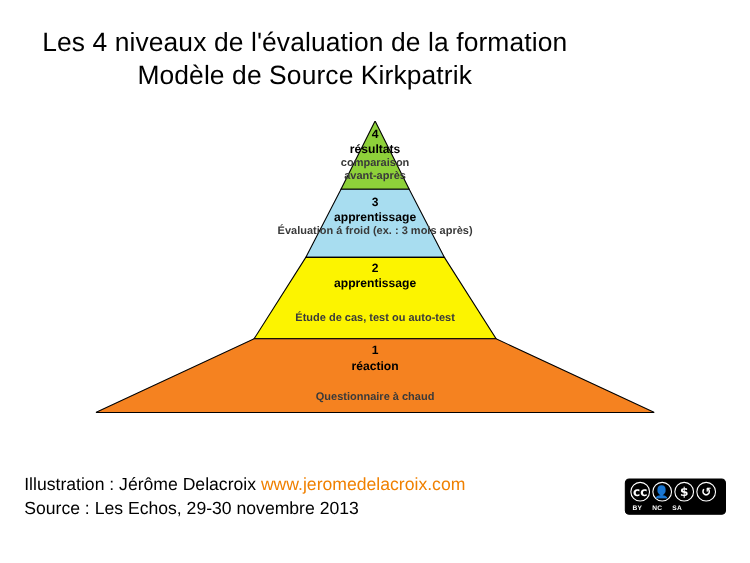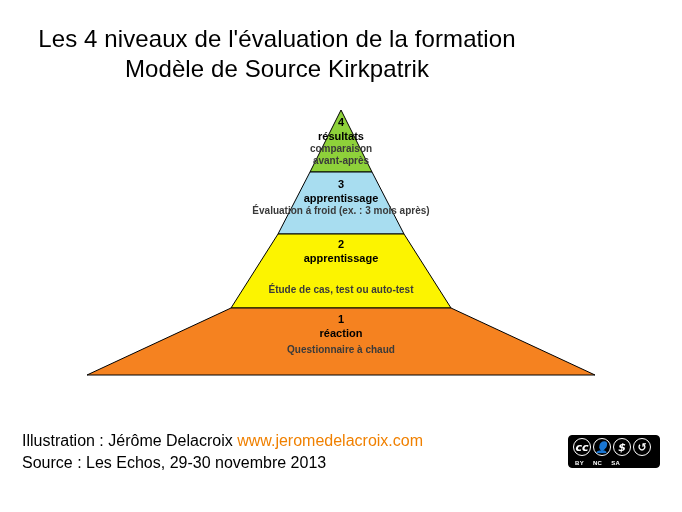--- a/index.html
+++ b/index.html
@@ -100,21 +100,20 @@
     border: 1px solid #000;
     box-sizing: border-box;
     overflow: hidden;
   }
   #cc-badge .cc-top {
     height: 22px;
     display: flex;
     align-items: center;
     padding-left: 4px;
     gap: 2px;
-    font-style: italic;
   }
   #cc-badge .circ {
     width: 18px;
     height: 18px;
     border-radius: 50%;
     background: #000;
     border: 1.6px solid #ffffff;
     color: #ffffff;
     font-size: 11px;
     font-weight: bold;
@@ -171,21 +170,21 @@
 
   <div class="level-text" id="t2">
     <div class="lvl-num">2</div>
     <div class="lvl-name">apprentissage</div>
     <div class="lvl-desc" style="margin-top:19px">Étude de cas, test ou auto-test</div>
   </div>
 
   <div class="level-text" id="t1">
     <div class="lvl-num">1</div>
     <div class="lvl-name">réaction</div>
-    <div class="lvl-desc" style="margin-top:4px">Questionnaire à chaud</div>
+    <div class="lvl-desc" style="margin-top:16px">Questionnaire à chaud</div>
   </div>
 </div>
 
 <div id="footer">
   <div class="row">
     <span>Illustration : Jérôme Delacroix </span><span class="link">www.jeromedelacroix.com</span>
   </div>
   <div class="row">Source : Les Echos, 29-30 novembre 2013</div>
 </div>
 

